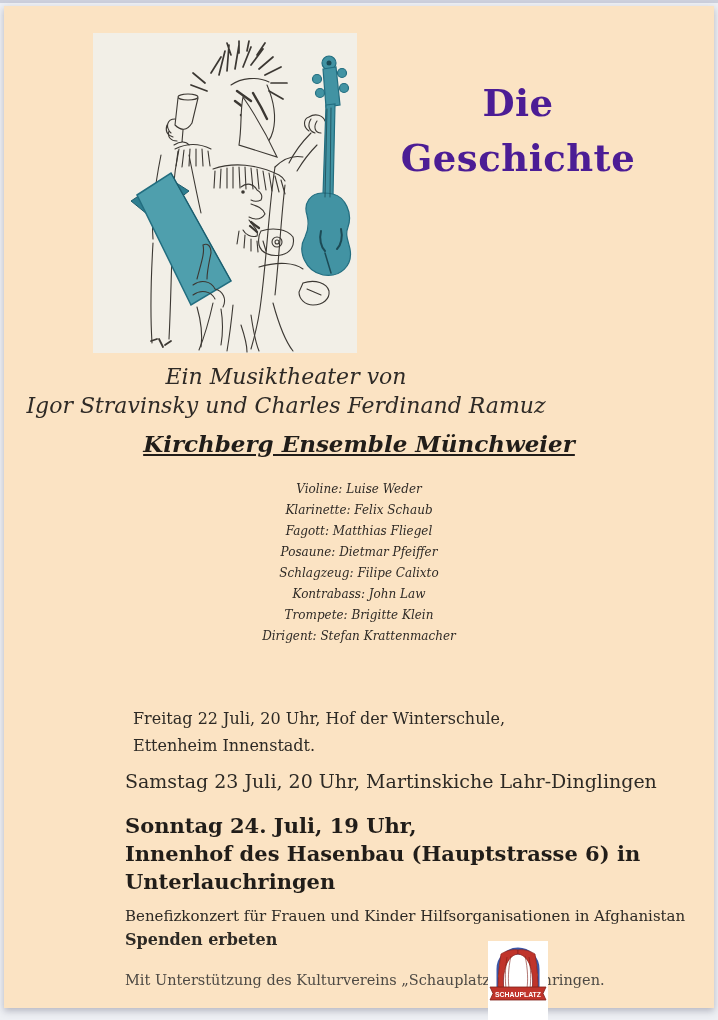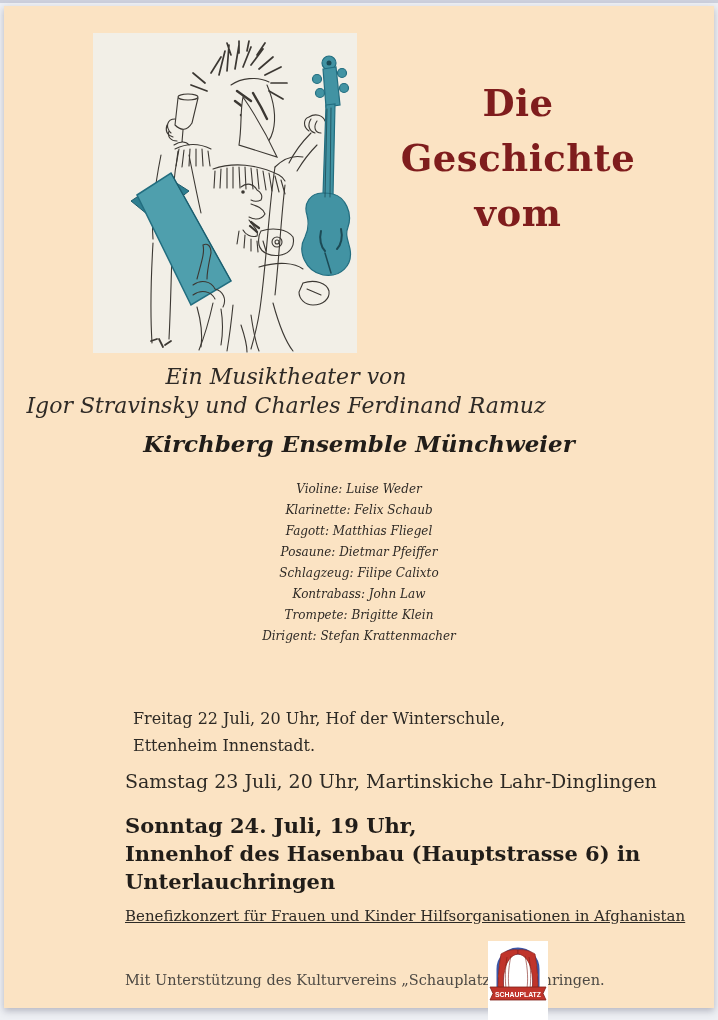--- a/index.html
+++ b/index.html
@@ -15,39 +15,39 @@
     background:#fbe3c3;
     box-shadow:0 3px 7px rgba(110,110,130,.45);
   }
   .illustration{
     position:absolute;left:89px;top:27px;width:264px;height:320px;
     background:#f2efe7;
   }
   .title{
     position:absolute;left:358px;top:70px;width:312px;
     text-align:center;font-weight:bold;font-size:37px;line-height:55px;
-    color:#7f1d1d;letter-spacing:.5px;
+    color:#4c1d95;letter-spacing:.5px;
   }
   .byline{
     position:absolute;left:0;top:356px;width:564px;text-align:center;
     font-style:italic;font-size:22px;line-height:29px;color:#2e2a26;
   }
   .ensemble{
     position:absolute;left:0;top:424px;width:710px;text-align:center;
-    font-style:italic;font-weight:bold;font-size:23px;color:#211d19;
+    font-style:italic;font-weight:bold;font-size:23px;color:#211d19;text-decoration:underline;
   }
   .musicians{
     position:absolute;left:0;top:473px;width:710px;text-align:center;
     font-style:italic;font-size:12px;line-height:21px;color:#2e2a26;
   }
   .dates{color:#2d2a25;}
   .date-fri{position:absolute;left:121px;top:699px;font-size:16px;line-height:27px;margin-left:8px;}
   .date-sat{position:absolute;left:121px;top:762px;font-size:19px;line-height:27px;}
   .date-sun{position:absolute;left:121px;top:806px;font-size:21px;line-height:28px;font-weight:bold;color:#211d19;}
-  .benefit{position:absolute;left:121px;top:899px;font-size:15px;line-height:23px;color:#2d2a25;text-decoration:underline;}
+  .benefit{position:absolute;left:121px;top:899px;font-size:15px;line-height:23px;color:#2d2a25;}
   .benefit .bold{font-weight:bold;font-size:16px;}
   .footer-credit{position:absolute;left:121px;top:966px;font-size:14.5px;color:#4e4a44;}
   .logo{
     position:absolute;left:484px;top:935px;width:60px;height:80px;background:#fff;
   }
   svg{display:block;}
 </style>
 </head>
 <body>
 
@@ -145,21 +145,20 @@
         <path d="M228,198 C226,206 228,214 232,218 M248,196 C250,204 248,212 244,216" stroke-width="2"></path>
         <path d="M234,76 L232,164 M238,75 L237,164" stroke-width="0.8"></path>
         <path d="M232,220 L238,240" stroke-width="1.5"></path>
       </g>
     </svg>
   </div>
 
   <div class="title">
     <div>Die</div>
     <div>Geschichte</div>
-    <div>vom</div>
   </div>
 
   <div class="byline">
     <div>Ein Musiktheater von</div>
     <div>Igor Stravinsky und Charles Ferdinand Ramuz</div>
   </div>
 
   <div class="ensemble">Kirchberg Ensemble Münchweier</div>
 
   <div class="musicians">
@@ -181,20 +180,21 @@
   <div class="dates date-sat">Samstag 23 Juli, 20 Uhr, Martinskiche Lahr-Dinglingen</div>
 
   <div class="dates date-sun">
     <div>Sonntag 24. Juli, 19 Uhr,</div>
     <div>Innenhof des Hasenbau (Hauptstrasse 6) in</div>
     <div>Unterlauchringen</div>
   </div>
 
   <div class="benefit">
     <div>Benefizkonzert für Frauen und Kinder Hilfsorganisationen in Afghanistan</div>
+    <div class="bold">Spenden erbeten</div>
   </div>
 
   <div class="footer-credit">Mit Unterstützung des Kulturvereins „Schauplatz“, Lauchringen.</div>
 
   <div class="logo">
     <svg width="60" height="62" viewBox="0 0 60 62">
       <rect width="60" height="62" fill="#ffffff"></rect>
 
       <path d="M12,47 L12,28 A18,18 0 0 1 48,28 L48,47" fill="none" stroke="#3a57a8" stroke-width="7"></path>
 

